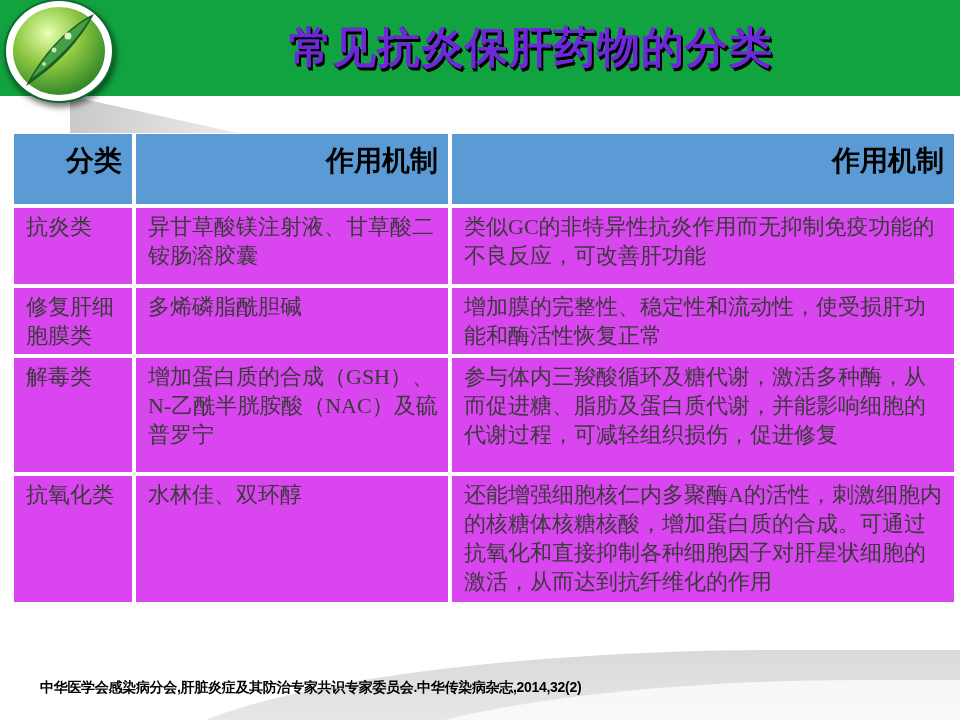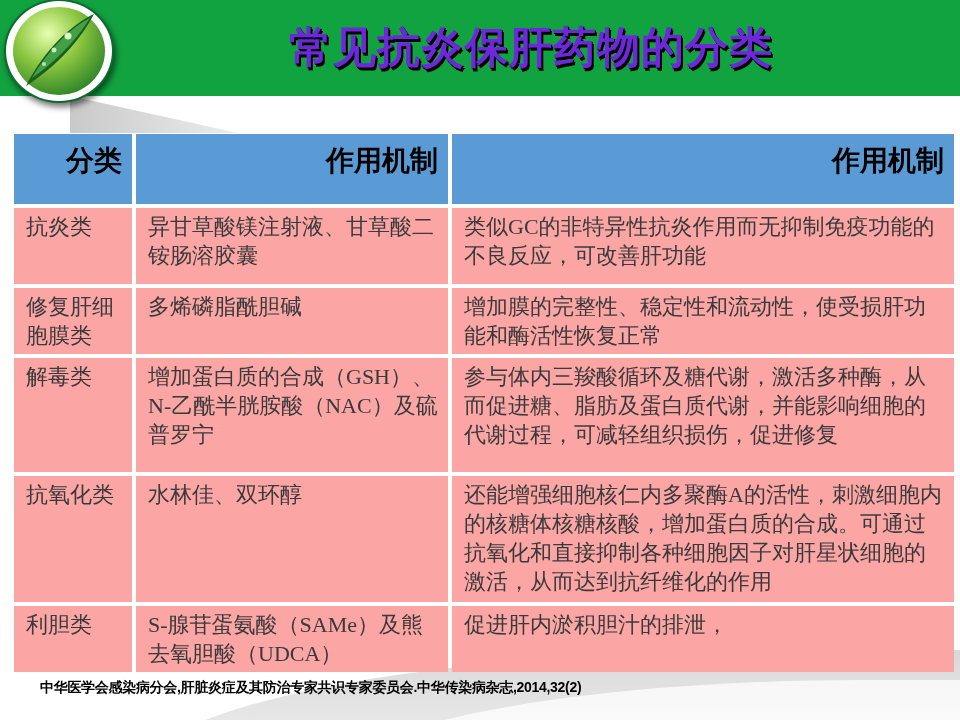--- a/index.html
+++ b/index.html
@@ -49,21 +49,21 @@
     border-collapse:separate;border-spacing:4px;
     width:940px;table-layout:fixed;
   }
   .drug-table th{
     background:#5B9BD5;color:#000000;
     font-size:28px;font-weight:bold;text-align:right;vertical-align:top;
     padding:8px 10px 0 12px;
     font-family:Liberation Sans, sans-serif;
   }
   .drug-table td{
-    background:#fca5a5;color:#3a3a3a;
+    background:#d946ef;color:#3a3a3a;
     font-size:22px;text-align:left;vertical-align:top;
     padding:4px 8px 0 12px;line-height:1.32;
     font-family:"Liberation Serif","DejaVu Serif",serif;
   }
   tr.h-head{height:70px;}
   tr.h-r0{height:76px;}
   tr.h-r1{height:66px;}
   tr.h-r2{height:114px;}
   tr.h-r3{height:126px;}
   tr.h-r4{height:66px;}
@@ -130,22 +130,17 @@
     <tr class="h-r2">
       <td>解毒类</td>
       <td>增加蛋白质的合成（GSH）、N-乙酰半胱胺酸（NAC）及硫普罗宁</td>
       <td>参与体内三羧酸循环及糖代谢，激活多种酶，从而促进糖、脂肪及蛋白质代谢，并能影响细胞的代谢过程，可减轻组织损伤，促进修复</td>
     </tr>
     <tr class="h-r3">
       <td>抗氧化类</td>
       <td>水林佳、双环醇</td>
       <td>还能增强细胞核仁内多聚酶A的活性，刺激细胞内的核糖体核糖核酸，增加蛋白质的合成。可通过抗氧化和直接抑制各种细胞因子对肝星状细胞的激活，从而达到抗纤维化的作用</td>
     </tr>
-    <tr class="h-r4">
-      <td>利胆类</td>
-      <td>S-腺苷蛋氨酸（SAMe）及熊去氧胆酸（UDCA）</td>
-      <td>促进肝内淤积胆汁的排泄，</td>
-    </tr>
   </tbody>
     </table>
 </div>
 
 <div class="footer-cite">中华医学会感染病分会,肝脏炎症及其防治专家共识专家委员会.中华传染病杂志,2014,32(2)</div>
 
 </body></html>

